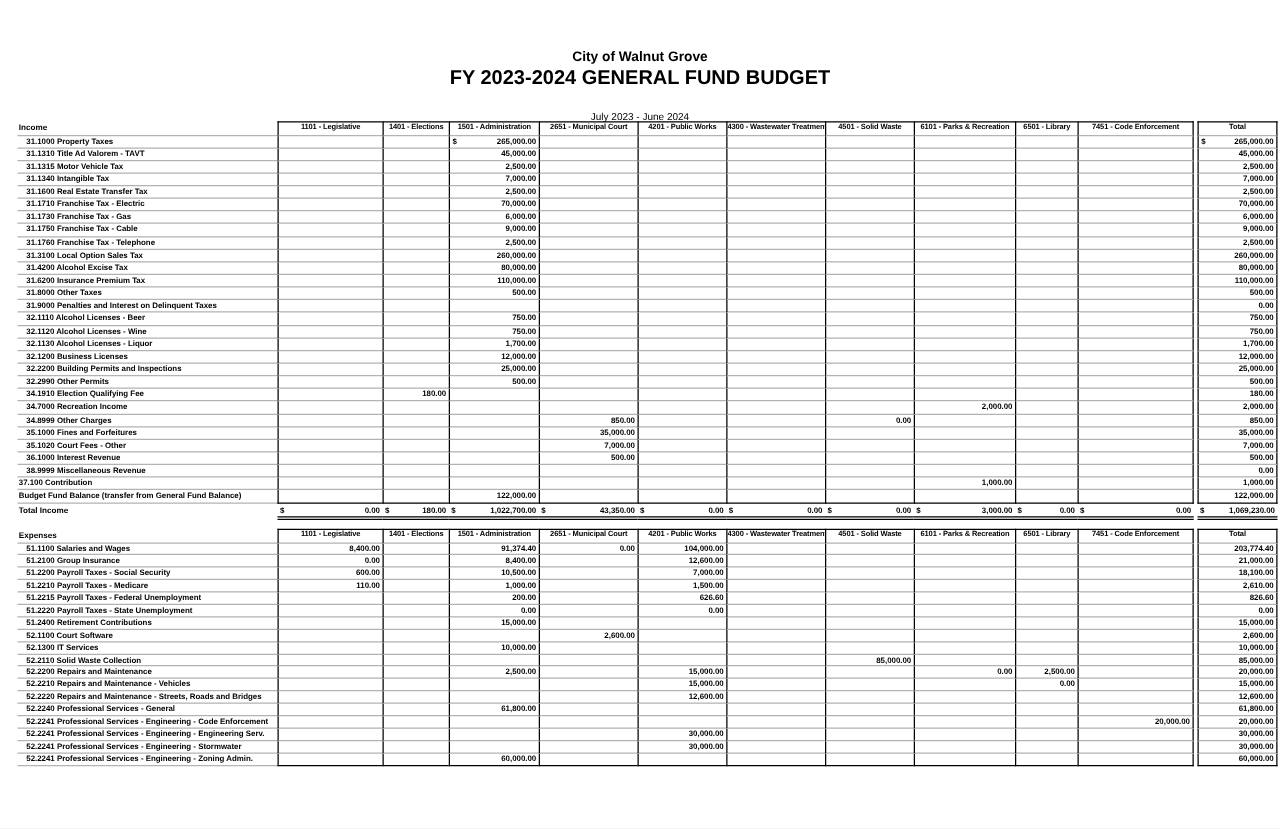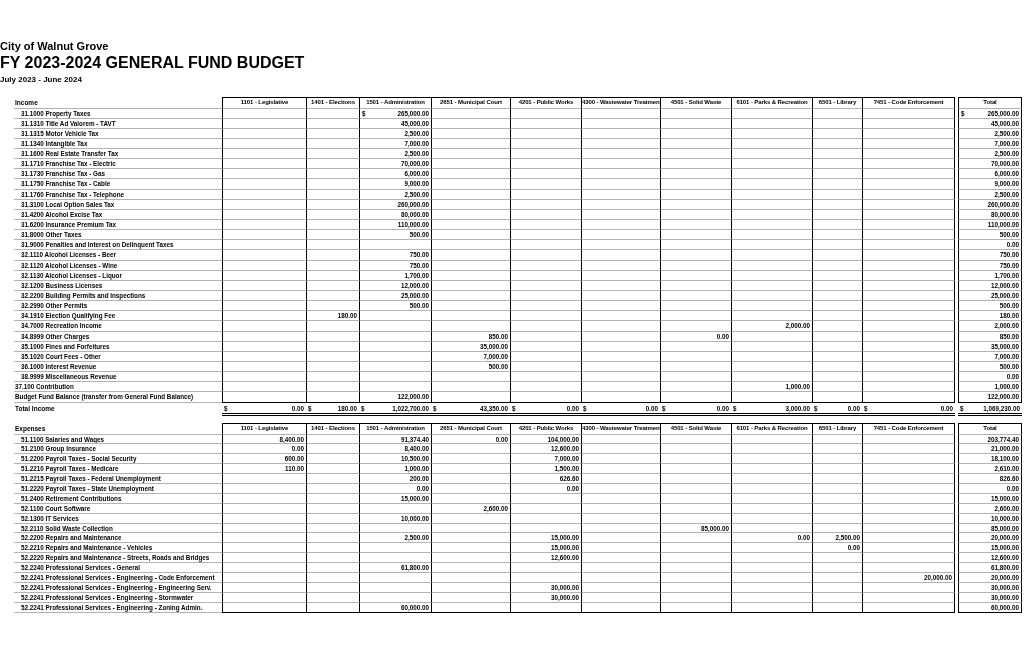--- a/index.html
+++ b/index.html
@@ -2,24 +2,24 @@
 <html><head>
 <meta charset="utf-8">
 <style>
   * { box-sizing: border-box; margin: 0; padding: 0; }
   html,body { background:#e8e8e8; }
   .page {
     position: relative; width: 1024px; height: 663px; background: #ffffff;
     font-family: "Liberation Sans", "DejaVu Sans", sans-serif; color:#000;
     overflow: hidden; margin: 0 auto;
   }
-  .title-block { position: absolute; top: 40px; left: 0; width: 1024px; text-align: left; }
+  .title-block { position: absolute; top: 40px; left: 0; width: 1024px; text-align: center; }
   .t1 { font-size: 11px; font-weight: bold; }
   .t2 { font-size: 16px; font-weight: bold; margin-top: 2px; }
-  .t3 { font-size: 8px;  font-weight: bold; margin-top: 3px; }
+  .t3 { font-size: 8px;  font-weight: normal; margin-top: 17px; }
 
   .btable { position: absolute; left: 14px; }
   #income-table   { top: 97px;  --rh: 10.15px; }
   #expenses-table { top: 423px; --rh: 9.9px; }
 
   .trow {
     display: grid;
     grid-template-columns: 208px 84px 53px 72px 79px 71px 79px 71px 81px 50px 93px 3px 64px;
     height: var(--rh);
   }

